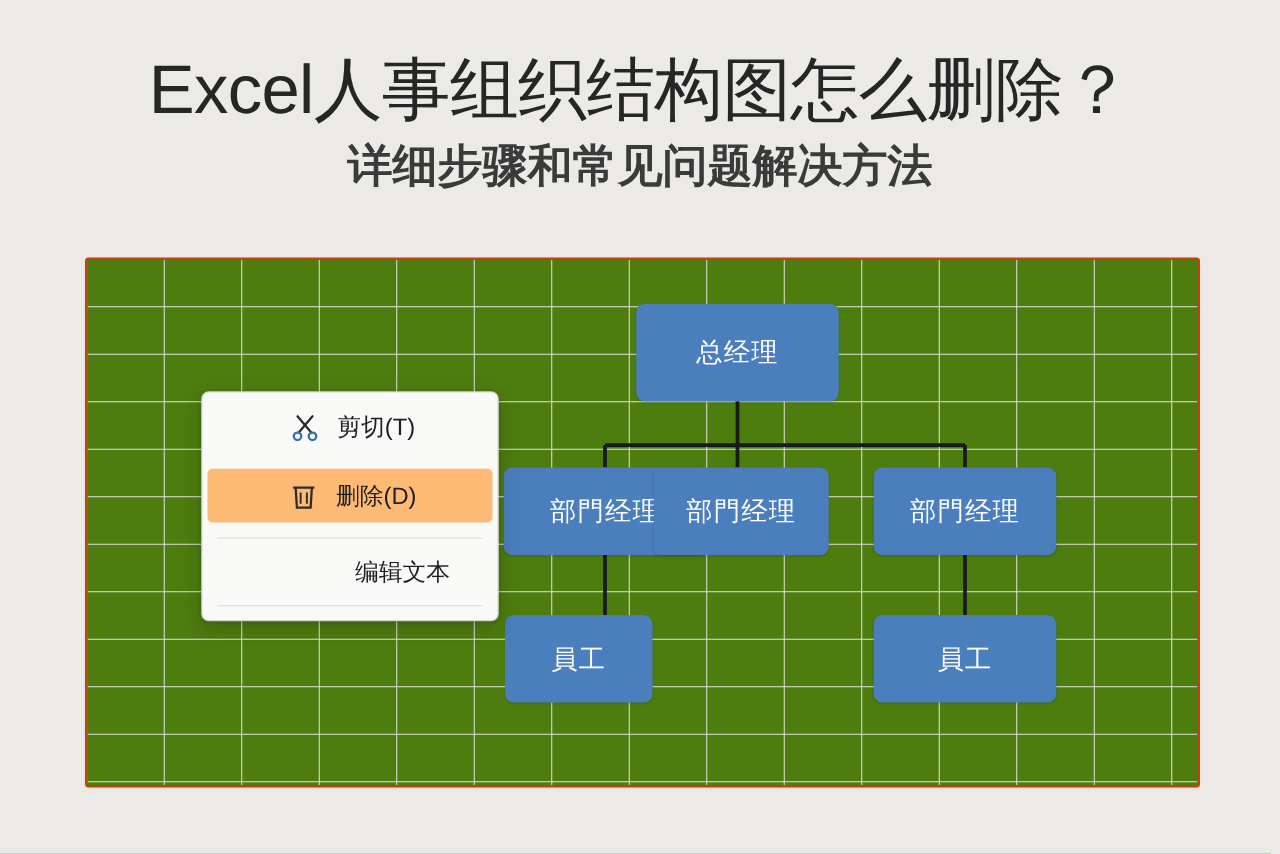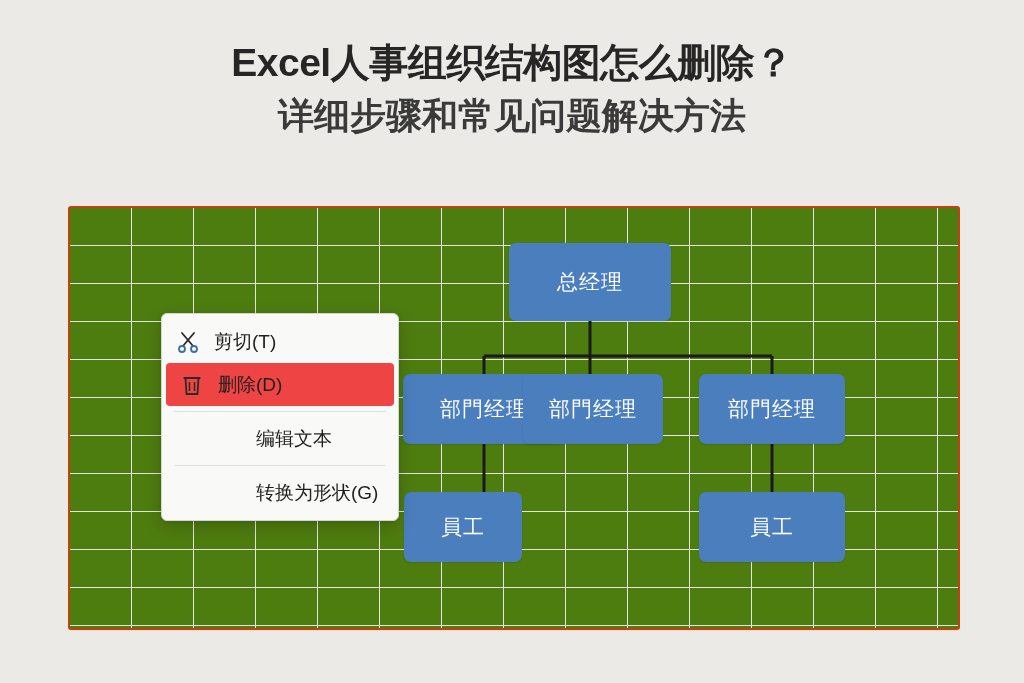--- a/index.html
+++ b/index.html
@@ -19,23 +19,23 @@
   #header {
     position: absolute;
     left: 0;
     top: 0;
     width: 1024px;
     text-align: center;
   }
   #page-title {
     margin: 0;
     padding-top: 42px;
-    font-size: 39px;
+    font-size: 55px;
     line-height: 1.08;
-    font-weight: 700;
+    font-weight: 400;
     color: #262626;
     letter-spacing: -0.5px;
     white-space: nowrap;
   }
   #page-subtitle {
     margin: 0;
     padding-top: 12px;
     font-size: 36px;
     line-height: 1.1;
     font-weight: 700;
@@ -116,25 +116,26 @@
   }
   .menu-item {
     position: relative;
     display: flex;
     align-items: center;
     height: 43px;
     padding: 0 10px 0 0;
     font-size: 19px;
     color: #1f1f1f;
     white-space: nowrap;
+    justify-content: center;
   }
   .menu-item.highlighted {
-    background: #ef4444;
+    background: #fdba74;
     border-radius: 4px;
-    margin: 0 4px;
+    margin: 12px 4px;
   }
   .menu-icon {
     width: 52px;
     min-width: 52px;
     display: flex;
     align-items: center;
     justify-content: center;
   }
   .menu-label-noicon {
     padding-left: 58px;
@@ -219,17 +220,14 @@
   </div>
 
   <div class="menu-separator"></div>
 
   <div class="menu-item">
     <span class="menu-label menu-label-noicon">编辑文本</span>
   </div>
 
   <div class="menu-separator"></div>
 
-  <div class="menu-item">
-    <span class="menu-label menu-label-noicon">转换为形状(G)</span>
-  </div>
 
 </div>
 
 </body></html>

